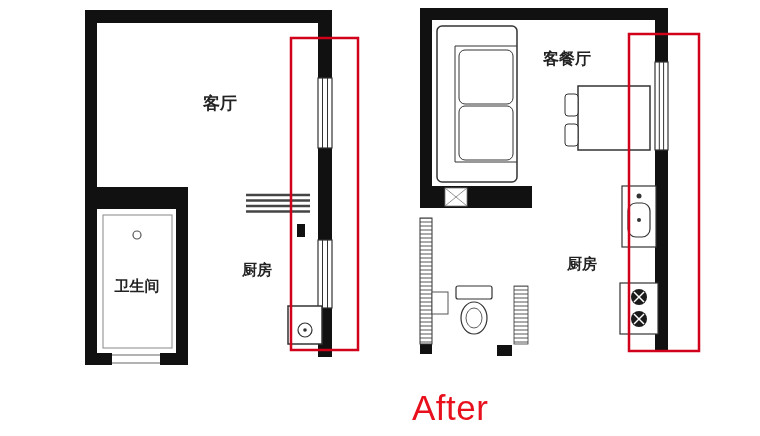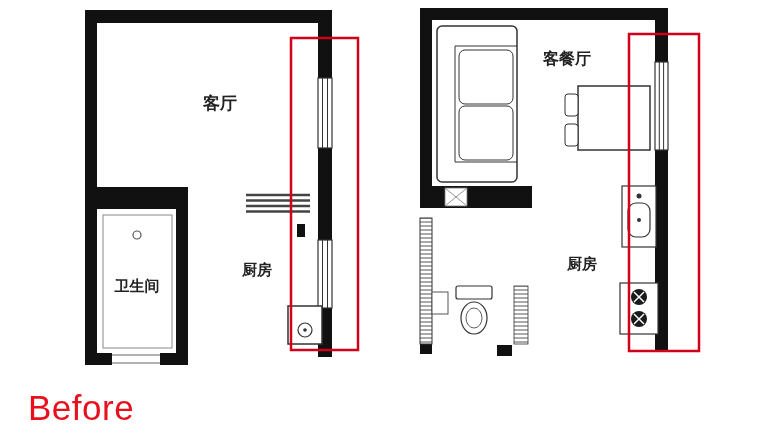--- a/index.html
+++ b/index.html
@@ -146,15 +146,15 @@
     <rect x="17" y="292" width="16" height="22" fill="#ffffff" stroke="#555555" stroke-width="1"></rect>
 
     <rect x="99" y="286" width="14" height="58" fill="url(#hatchA)" stroke="#333333" stroke-width="0.8"></rect>
 
     <rect x="214" y="34" width="70" height="317" fill="none" stroke="#d0021b" stroke-width="2.5"></rect>
 
     <text x="152" y="64" font-size="16" text-anchor="middle">客餐厅</text>
     <text x="167" y="269" font-size="15" text-anchor="middle">厨房</text>
   </svg>
 
-  <div class="caption" id="caption-before">Before</div>
+  <div class="caption" id="caption-after">After</div>
 
 </div>
 
 </body></html>

